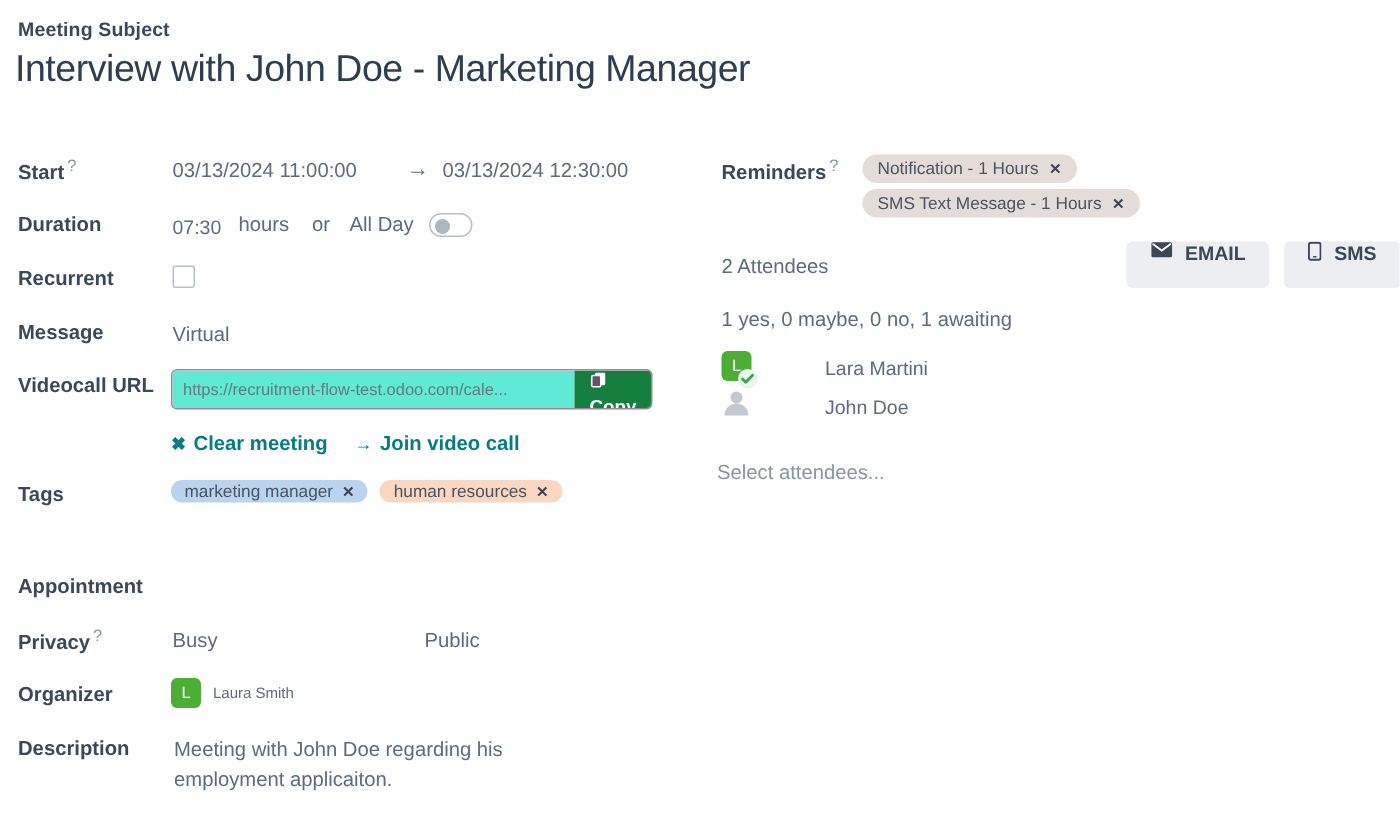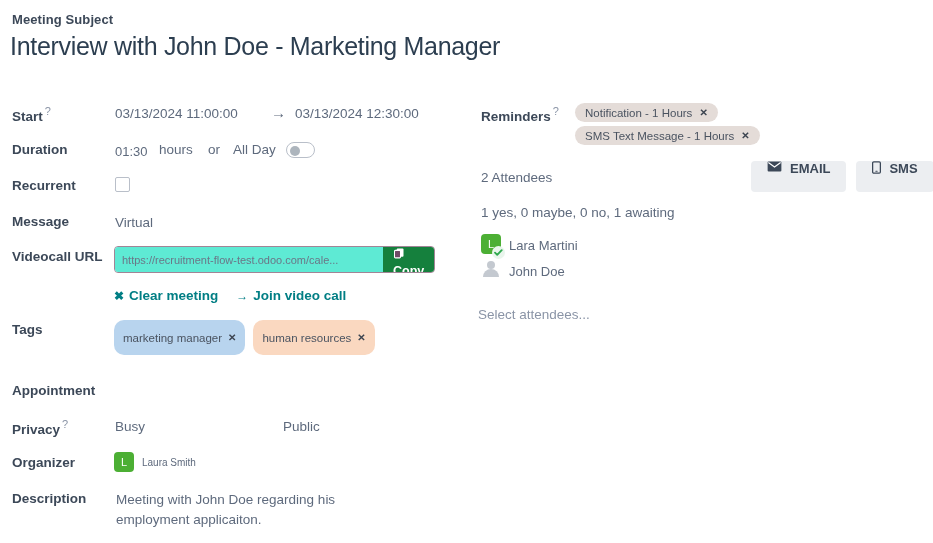--- a/index.html
+++ b/index.html
@@ -127,21 +127,21 @@
   }
   .link .gly { font-size: 12px; font-weight: 700; }
 
   
   .tag-row {
     position: absolute; left: 114px; top: 320px;
     display: flex; align-items: center; gap: 8px;
   }
   .tag {
     display: inline-flex; align-items: center; gap: 6px;
-    height: 35px; padding: 0 9px;
+    height: 15px; padding: 0 9px;
     border-radius: 10px;
     font-size: 11.5px; color: #4a5360;
     white-space: nowrap;
   }
   .tag .x { font-size: 10px; font-weight: 700; color: #3c4450; }
   .tag-blue   { background: #b8d4ee; }
   .tag-peach  { background: #fad8c0; }
 
   .val-privacy-busy   { left: 115px; top: 419px; }
   .val-privacy-public { left: 283px; top: 419px; }
@@ -234,21 +234,21 @@
     position: absolute; top: 1px; left: 5px;
     width: 8px; height: 8px; border-radius: 50%;
     background: #c4c9d0;
   }
   .att-av-gray .body {
     position: absolute; bottom: 1px; left: 1px;
     width: 16px; height: 8px;
     border-radius: 8px 8px 0 0;
     background: #c4c9d0;
   }
-  .att-name { font-size: 13px; color: #5e6a7d; white-space: nowrap; }
+  .att-name { font-size: 13px; color: #5e6a7d; white-space: nowrap; margin-left: 41px; }
 
   .select-attendees {
     position: absolute; left: 478px; top: 307px;
     font-size: 13.5px; color: #8a94a6;
   }
 </style>
 </head>
 <body>
 
 <div class="page">
@@ -257,21 +257,21 @@
   <div class="subject-title">Interview with  John Doe - Marketing Manager</div>
 
   <div class="field-label lbl-start">
     <span>Start</span><span class="help-mark">?</span>
   </div>
   <div class="field-value val-start-date">03/13/2024 11:00:00</div>
   <div class="arrow-icon">→</div>
   <div class="field-value val-stop-date">03/13/2024 12:30:00</div>
 
   <div class="field-label lbl-duration">Duration</div>
-  <div class="field-value val-duration">01:30</div>
+  <div class="field-value val-duration">07:30</div>
   <div class="field-value val-hours">hours</div>
   <div class="field-value val-or">or</div>
   <div class="field-value val-allday">All Day</div>
   <div class="toggle">
     <div class="knob"></div>
   </div>
 
   <div class="field-label lbl-recurrent">Recurrent</div>
   <div class="checkbox"></div>
 

